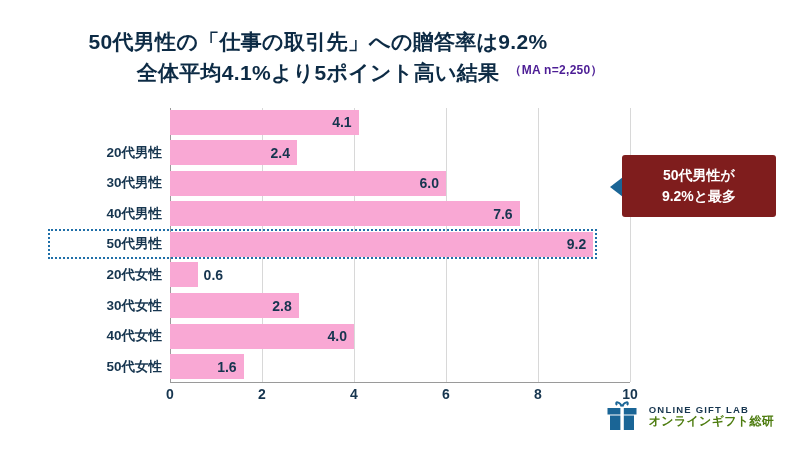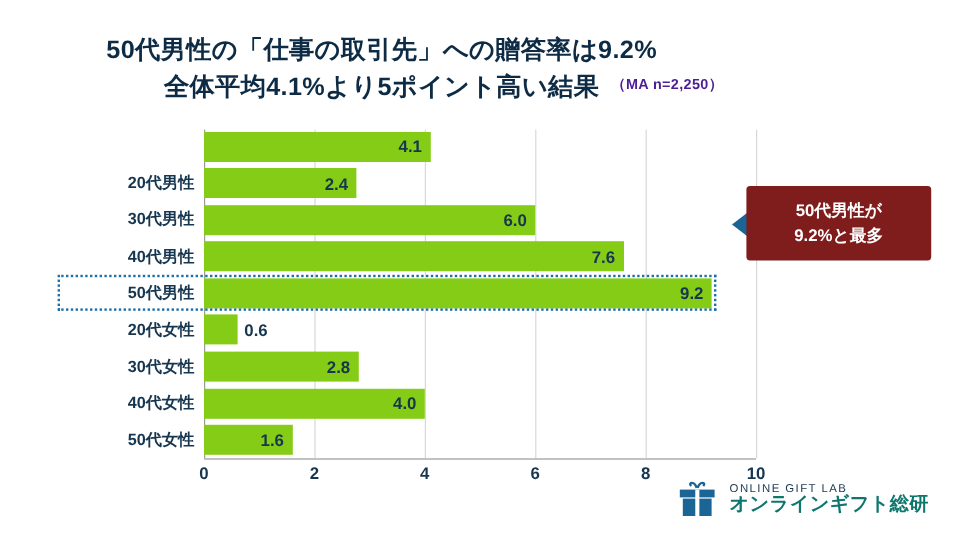--- a/index.html
+++ b/index.html
@@ -82,21 +82,21 @@
     margin-right: 8px;
     width: 110px;
     text-align: right;
     font-size: 13.5px;
     font-weight: bold;
     color: #16354f;
     white-space: nowrap;
   }
   .bar {
     height: 25px;
-    background: #84cc16;
+    background: #f9a8d4;
     position: relative;
   }
   .bar-value {
     position: absolute;
     right: 7px;
     top: 50%;
     transform: translateY(-50%);
     font-size: 14px;
     font-weight: bold;
     color: #16354f;
@@ -205,28 +205,28 @@
     position: relative;
   }
   #logo-text {
     display: flex;
     flex-direction: column;
     align-items: flex-start;
     line-height: 1;
   }
   #logo-en {
     font-size: 9.5px;
-    font-weight: normal;
+    font-weight: bold;
     letter-spacing: 1.2px;
     color: #16354f;
   }
   #logo-jp {
-    font-size: 16px;
-    font-weight: bold;
-    color: #0f766e;
+    font-size: 12px;
+    font-weight: bold;
+    color: #4d7c0f;
     margin-top: 0;
     letter-spacing: 0.3px;
   }
 </style>
 </head>
 <body>
 
 <div id="page">
   <div class="edge-band edge-left"></div>
   <div class="edge-band edge-right"></div>

